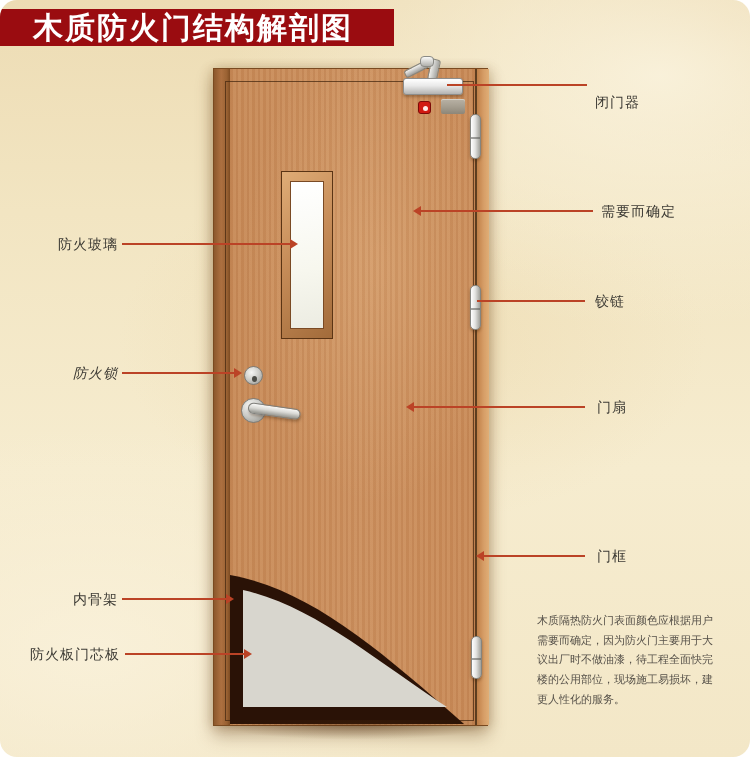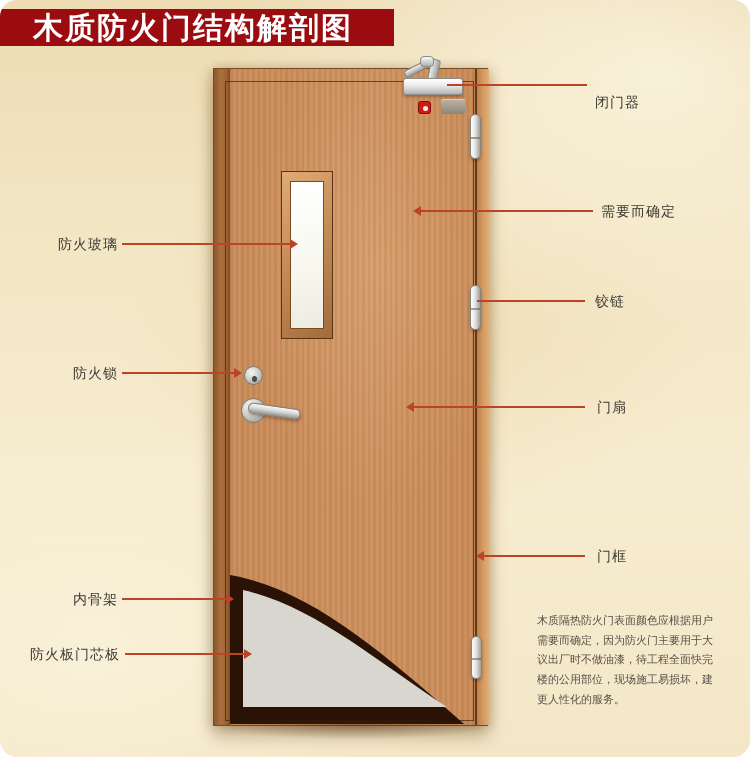--- a/index.html
+++ b/index.html
@@ -135,21 +135,21 @@
       <path d="M16,506 C95,520 165,580 250,655 L16,655 Z" fill="#2a1206"></path>
       <path d="M29,521 C100,537 162,592 233,638 L29,638 Z" fill="#d8d6ce"></path>
     </svg>
   </div>
   <div class="shadow"></div>
 
   <div class="lbl ra" style="left:18px;top:236px;">防火玻璃</div>
   <div class="leader" style="left:122px;top:243px;width:168px;"></div>
   <div class="ar r" style="left:290px;top:239px;"></div>
 
-  <div class="lbl ra" style="left:18px;top:365px;">防火锁</div>
+  <div class="lbl ra" style="left:18px;top:365px;font-style:italic;">防火锁</div>
   <div class="leader" style="left:122px;top:372px;width:112px;"></div>
   <div class="ar r" style="left:234px;top:368px;"></div>
 
   <div class="lbl ra" style="left:18px;top:591px;">内骨架</div>
   <div class="leader" style="left:122px;top:598px;width:104px;"></div>
   <div class="ar r" style="left:226px;top:594px;"></div>
 
   <div class="lbl ra" style="left:20px;top:646px;">防火板门芯板</div>
   <div class="leader" style="left:125px;top:653px;width:119px;"></div>
   <div class="ar r" style="left:244px;top:649px;"></div>

